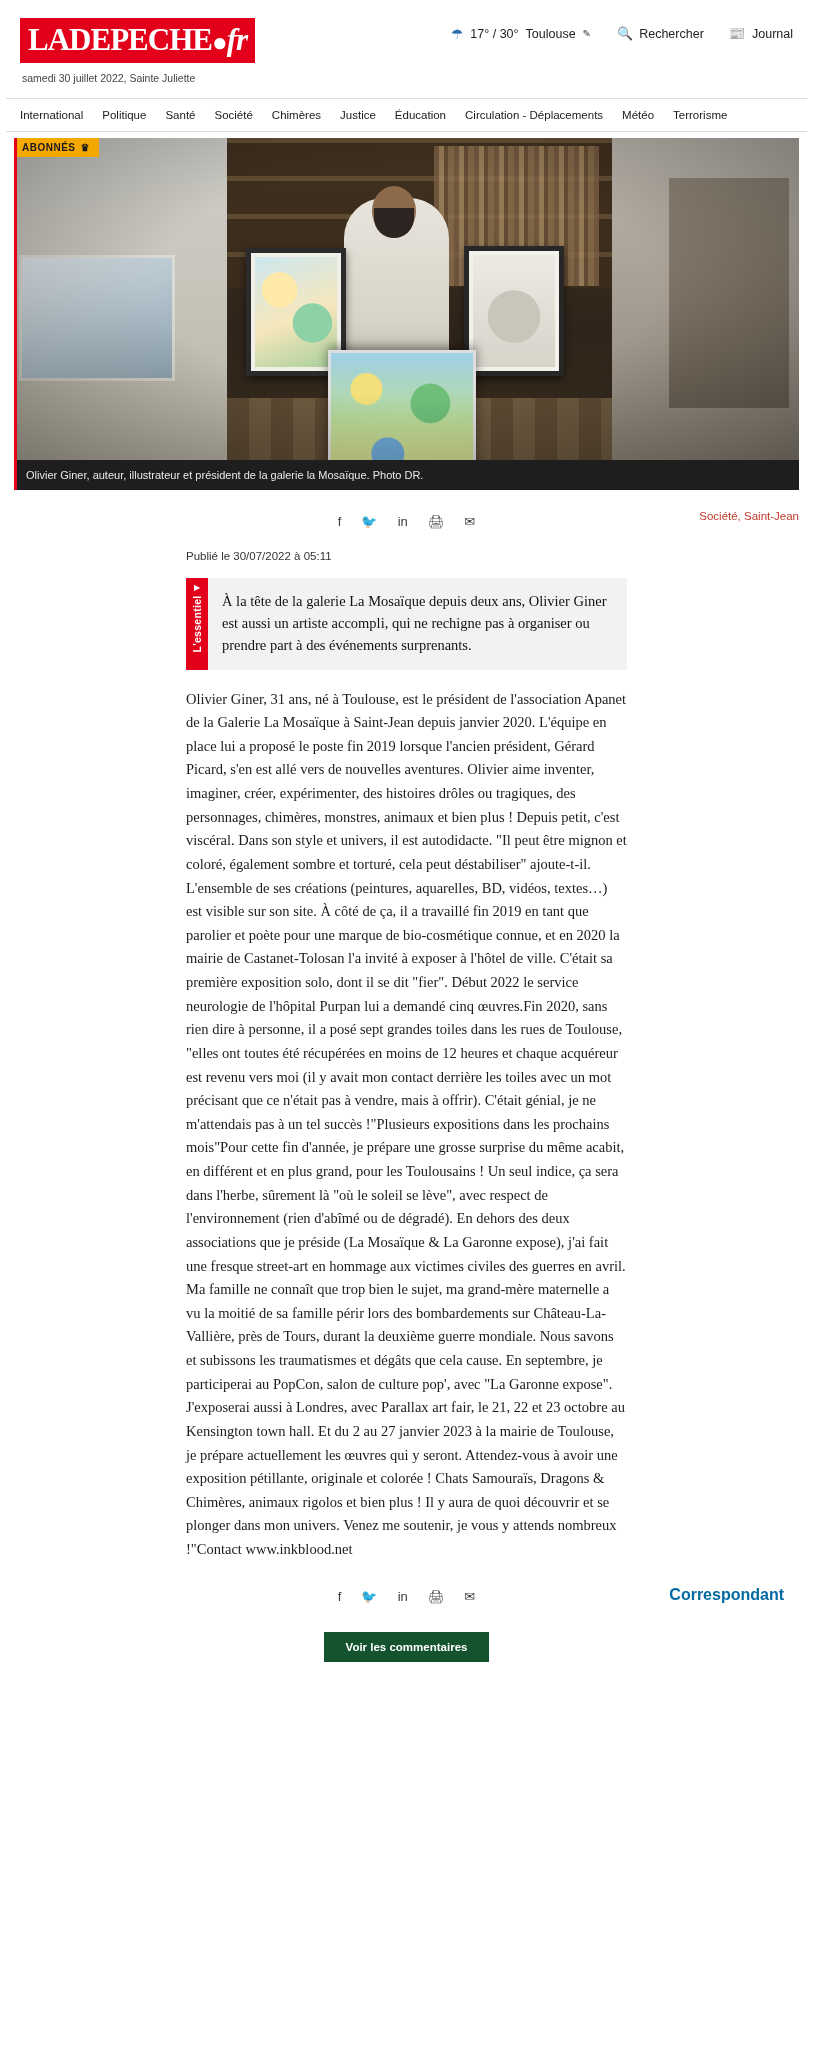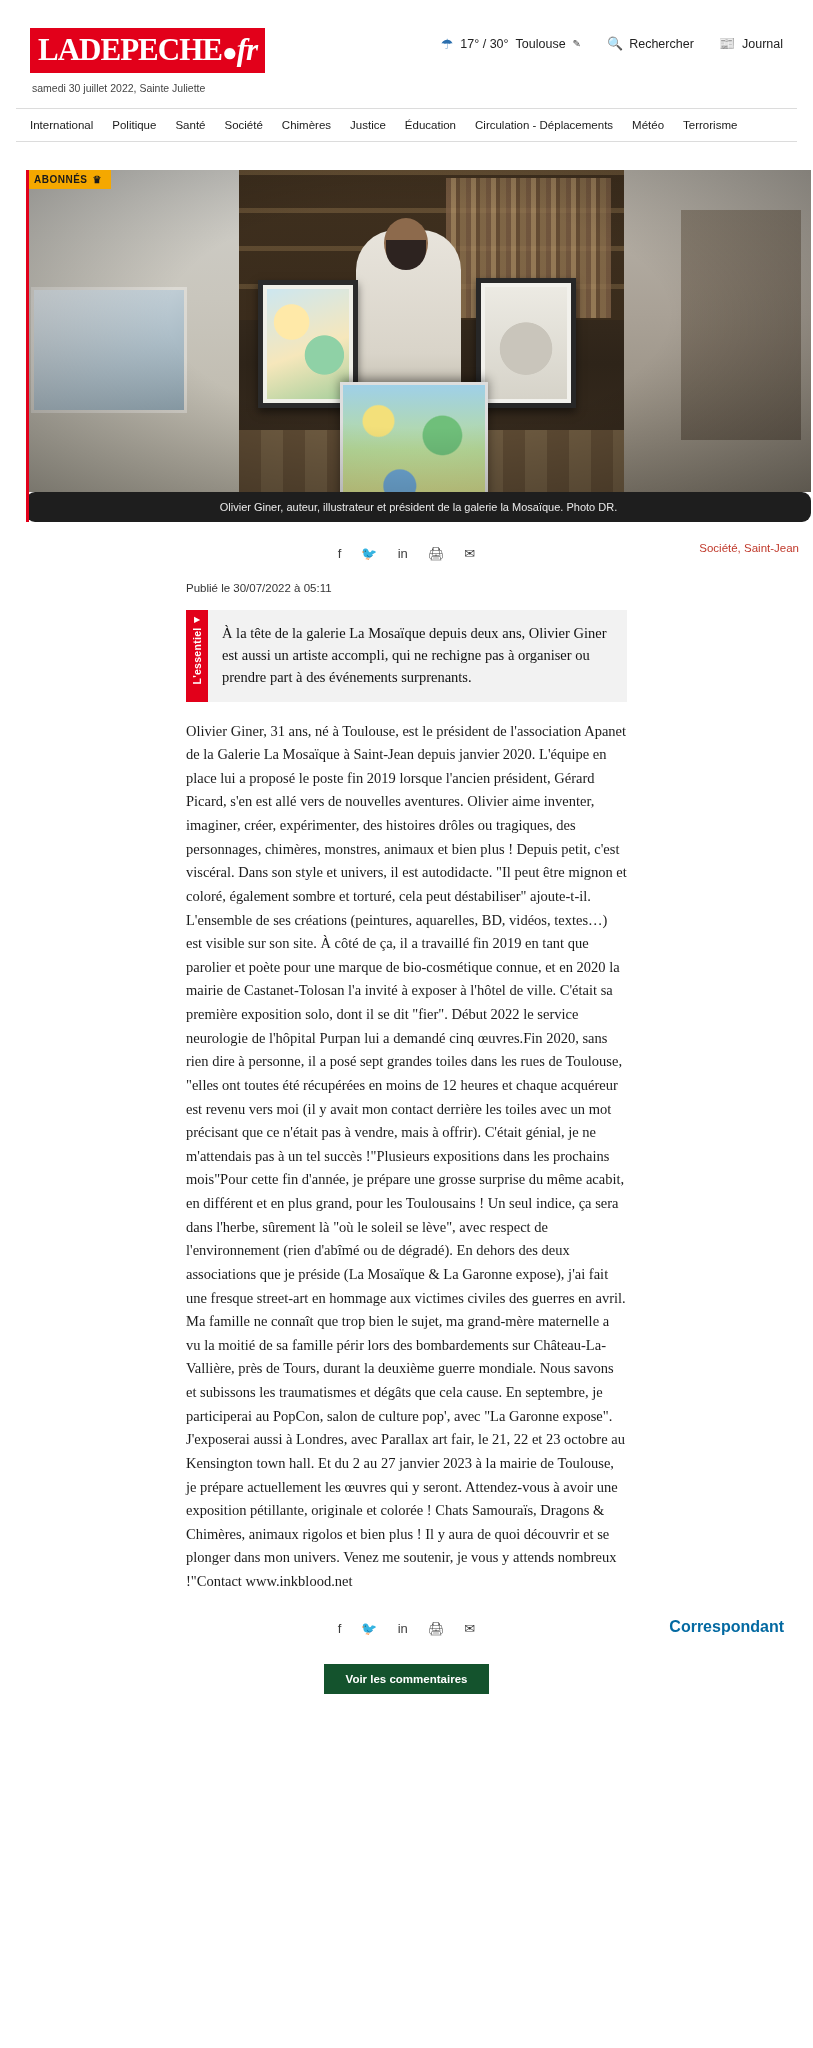--- a/index.html
+++ b/index.html
@@ -13,21 +13,21 @@
   body {
     width: 813px;
     min-height: 2048px;
     position: relative;
   }
 
   
   .header {
     width: 100%;
     background: #ffffff;
-    padding: 16px;
+    padding: 6px;
   }
   .header-top {
     display: flex;
     align-items: flex-start;
     padding: 12px 14px 0 14px;
     position: relative;
     height: 72px;
   }
   .logo-block {
     width: 250px;
@@ -129,24 +129,23 @@
     font-family: "Liberation Serif", serif;
     font-weight: normal;
     font-size: 26.5px;
     line-height: 1.2;
     margin: 16px 0 14px 0;
     color: #111;
   }
 
   
   figure.lead {
-    margin: 12px;
+    margin: 0;
     position: relative;
     width: 100%;
-    text-align: center;
   }
   .photo {
     position: relative;
     width: 100%;
     height: 322px;
     overflow: hidden;
     background: #6d5b47;
   }
   
   .photo .side-l {
@@ -264,21 +263,20 @@
     gap: 5px;
     z-index: 4;
   }
   .crown { font-size: 10px; }
   figcaption.caption {
     background: #1e1e1e;
     color: #e9e9e9;
     font-size: 11px;
     padding: 8px 12px;
     line-height: 1.3;
-    border-radius: 9px;
   }
   .fig-accent {
     position: absolute;
     left: 0; top: 0; bottom: 0;
     width: 3px;
     background: #e2001a;
     z-index: 5;
   }
 
   

